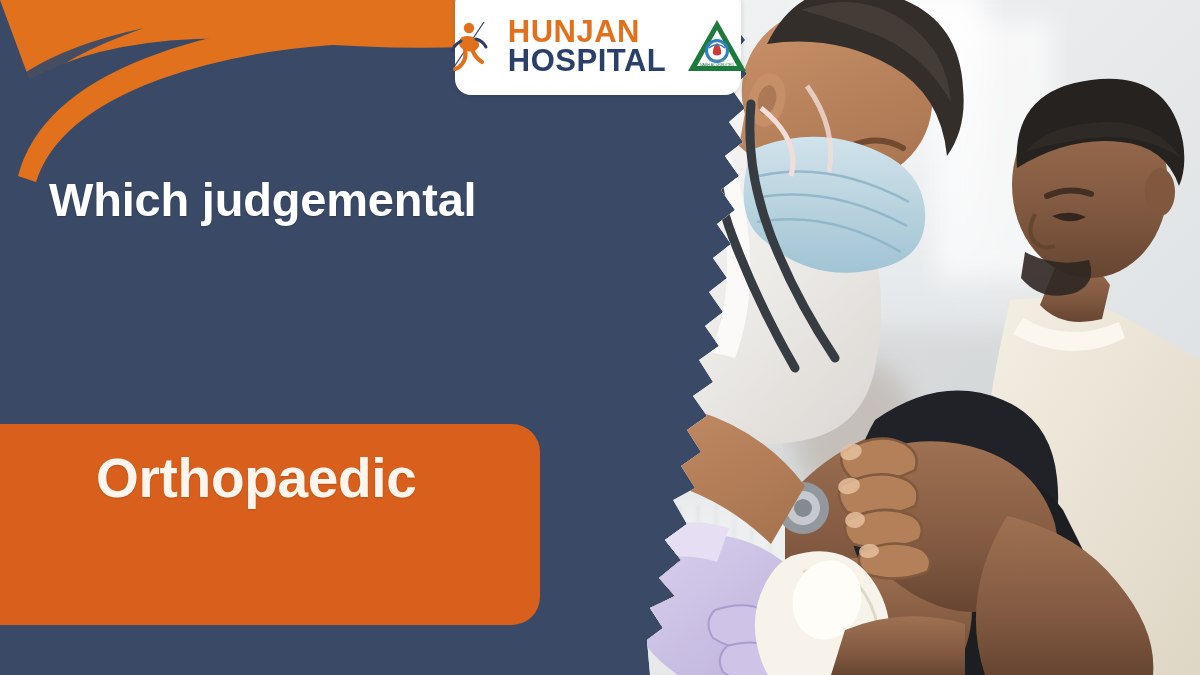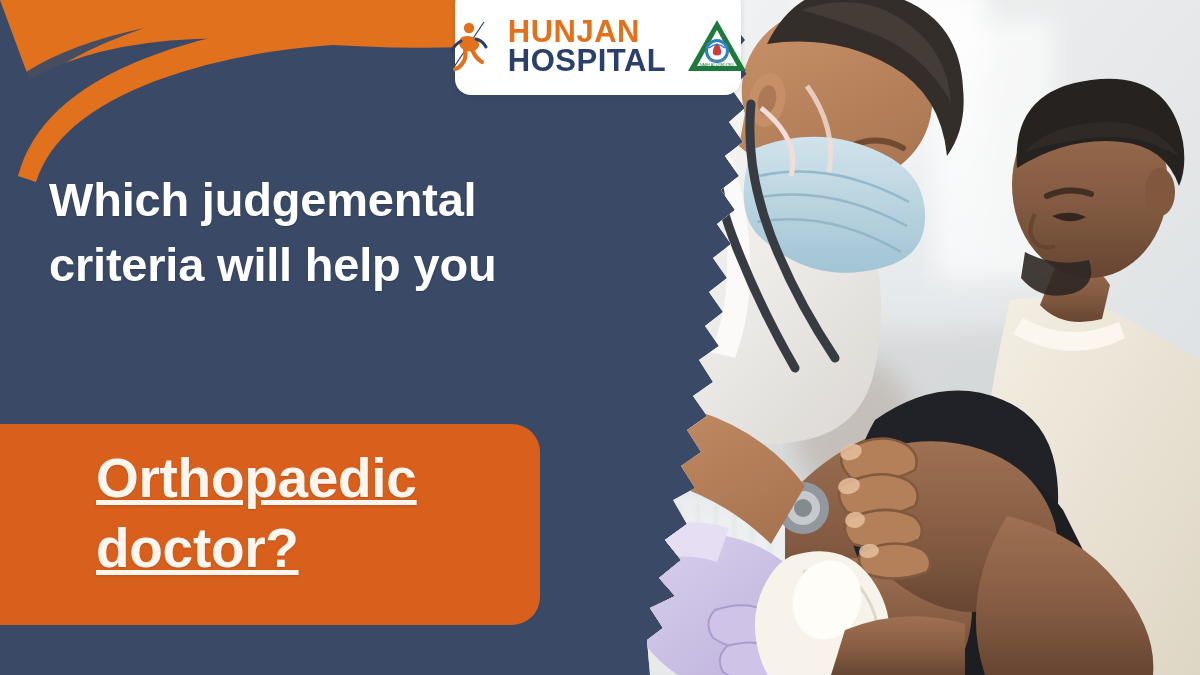--- a/index.html
+++ b/index.html
@@ -77,21 +77,20 @@
     position:absolute;
     left:96px; top:443px;
     width:460px;
     z-index:7;
     color:#fdf6ee;
     font-size:55px;
     font-weight:700;
     line-height:1.28;
     letter-spacing:-0.3px;
     text-shadow:0 1px 2px rgba(0,0,0,.14);
-    text-decoration:underline;
   }
   #highlight-text .hl2-line { display:block; white-space:nowrap; }
 </style>
 </head>
 <body>
 
 <div id="banner">
 
   <div id="photo">
     <svg width="645" height="675" viewBox="0 0 645 675" xmlns="http://www.w3.org/2000/svg" aria-hidden="true">
@@ -315,27 +314,25 @@
                q 152,-12 284,-8 l 0,18 q -132,-4 -282,10 q -134,12 -268,12
                q -152,0 -254,38 q -102,38 -122,102 Z" fill="#e2711d"></path>
 
       <path d="M 26,72 q 44,-28 118,-44 q -80,28 -112,60 q -12,12 -14,24 q -4,-26 8,-40 Z" fill="#3a4a66" opacity=".92"></path>
       <path d="M 96,0 q 140,62 360,54 q 220,-8 420,-40 l 0,-14 L 96,0 Z" fill="#e2711d" opacity="0"></path>
     </svg>
   </div>
 
   <div id="headline">
     <span class="hl-line">Which judgemental</span>
-    <span class="hl-line">criteria will help you</span>
   </div>
 
   <div id="highlight"></div>
   <div id="highlight-text">
     <span class="hl2-line">Orthopaedic</span>
-    <span class="hl2-line">doctor?</span>
   </div>
 
   <div id="logo-card">
     <div id="logo-inner">
       <span class="logo-mark">
         <svg width="42" height="52" viewBox="0 0 42 52" xmlns="http://www.w3.org/2000/svg" aria-hidden="true">
           <line x1="36" y1="2" x2="4" y2="50" stroke="#2b3f6b" stroke-width="1.2"></line>
           <circle cx="21" cy="8" r="5.2" fill="#e2711d"></circle>
           <path d="M 14,17 q 8,-3 14,2 q 5,4 2,9 q -4,5 -11,3 q -7,-2 -8,-7 q 0,-5 3,-7 Z" fill="#e2711d"></path>
           <path d="M 17,29 q 2,9 -3,15 q -3,4 -7,5" stroke="#e2711d" stroke-width="4.2" fill="none" stroke-linecap="round"></path>

